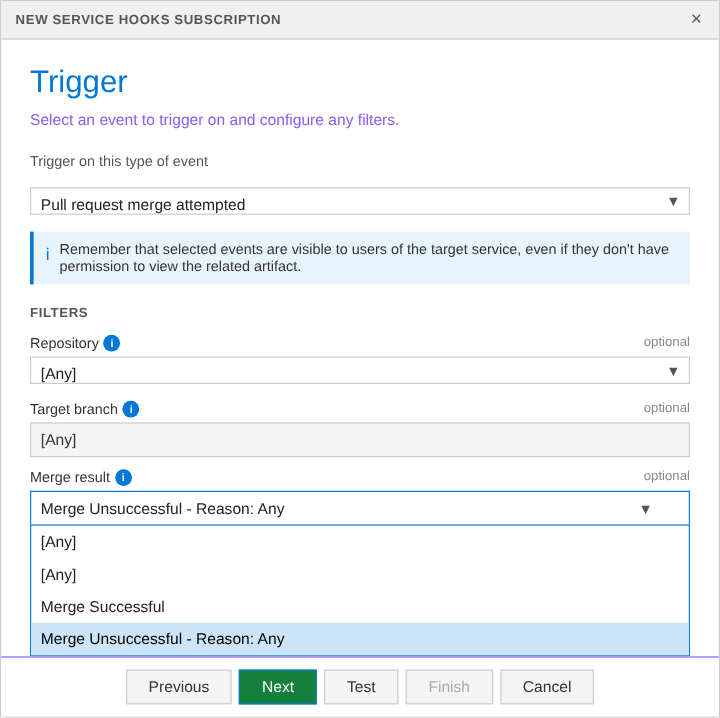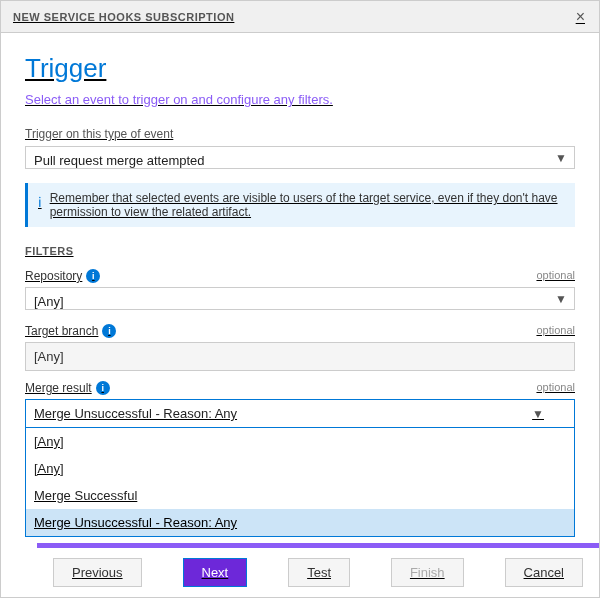--- a/index.html
+++ b/index.html
@@ -13,21 +13,20 @@
       height: 100vh;
     }
     .dialog {
       width: 600px;
       height: 598px;
       background: #fff;
       border: 1px solid #ccc;
       display: flex;
       flex-direction: column;
       box-shadow: 2px 2px 8px rgba(0,0,0,0.2);
-      text-decoration: underline;
     }
     .dialog-titlebar {
       background: #f0f0f0;
       border-bottom: 1px solid #ccc;
       padding: 6px 12px;
       display: flex;
       align-items: center;
       justify-content: space-between;
       height: 32px;
     }
@@ -62,21 +61,21 @@
       margin-bottom: 8px;
     }
     .page-subtitle {
       color: #8b5cf6;
       font-size: 13px;
       margin-bottom: 20px;
     }
     .field-label {
       font-size: 12px;
       color: #555;
-      margin-bottom: 5px;
+      margin-bottom: 15px;
     }
     .dropdown-wrapper {
       position: relative;
       margin-bottom: 14px;
     }
     .dropdown {
       width: 100%;
       padding: 6px 30px 0 8px;
       border: 1px solid #ccc;
       background: #fff;
@@ -188,39 +187,38 @@
     .merge-dropdown-item {
       padding: 6px 8px;
       cursor: pointer;
       color: #222;
     }
     .merge-dropdown-item.selected {
       background: #cce4f7;
       color: #000;
     }
     .dialog-footer {
-      border-top: 5px solid #8b5cf6;
+      border-top: 1px solid #8b5cf6;
       padding: 10px 16px;
       display: flex;
-      justify-content: space-between;
+      justify-content: center;
       gap: 6px;
       background: #fff;
-      margin-left: 36px;
     }
     .footer-btn {
       padding: 6px 18px;
       font-size: 13px;
       border: 1px solid #ccc;
       background: #f5f5f5;
       cursor: pointer;
       color: #333;
       min-width: 60px;
     }
     .footer-btn.primary {
-      background: #6d28d9;
+      background: #15803d;
       color: #fff;
       border-color: #0078d7;
     }
     .footer-btn.disabled {
       color: #aaa;
       cursor: default;
     }
     .merge-arrow {
       font-size: 12px;
       color: #555;

